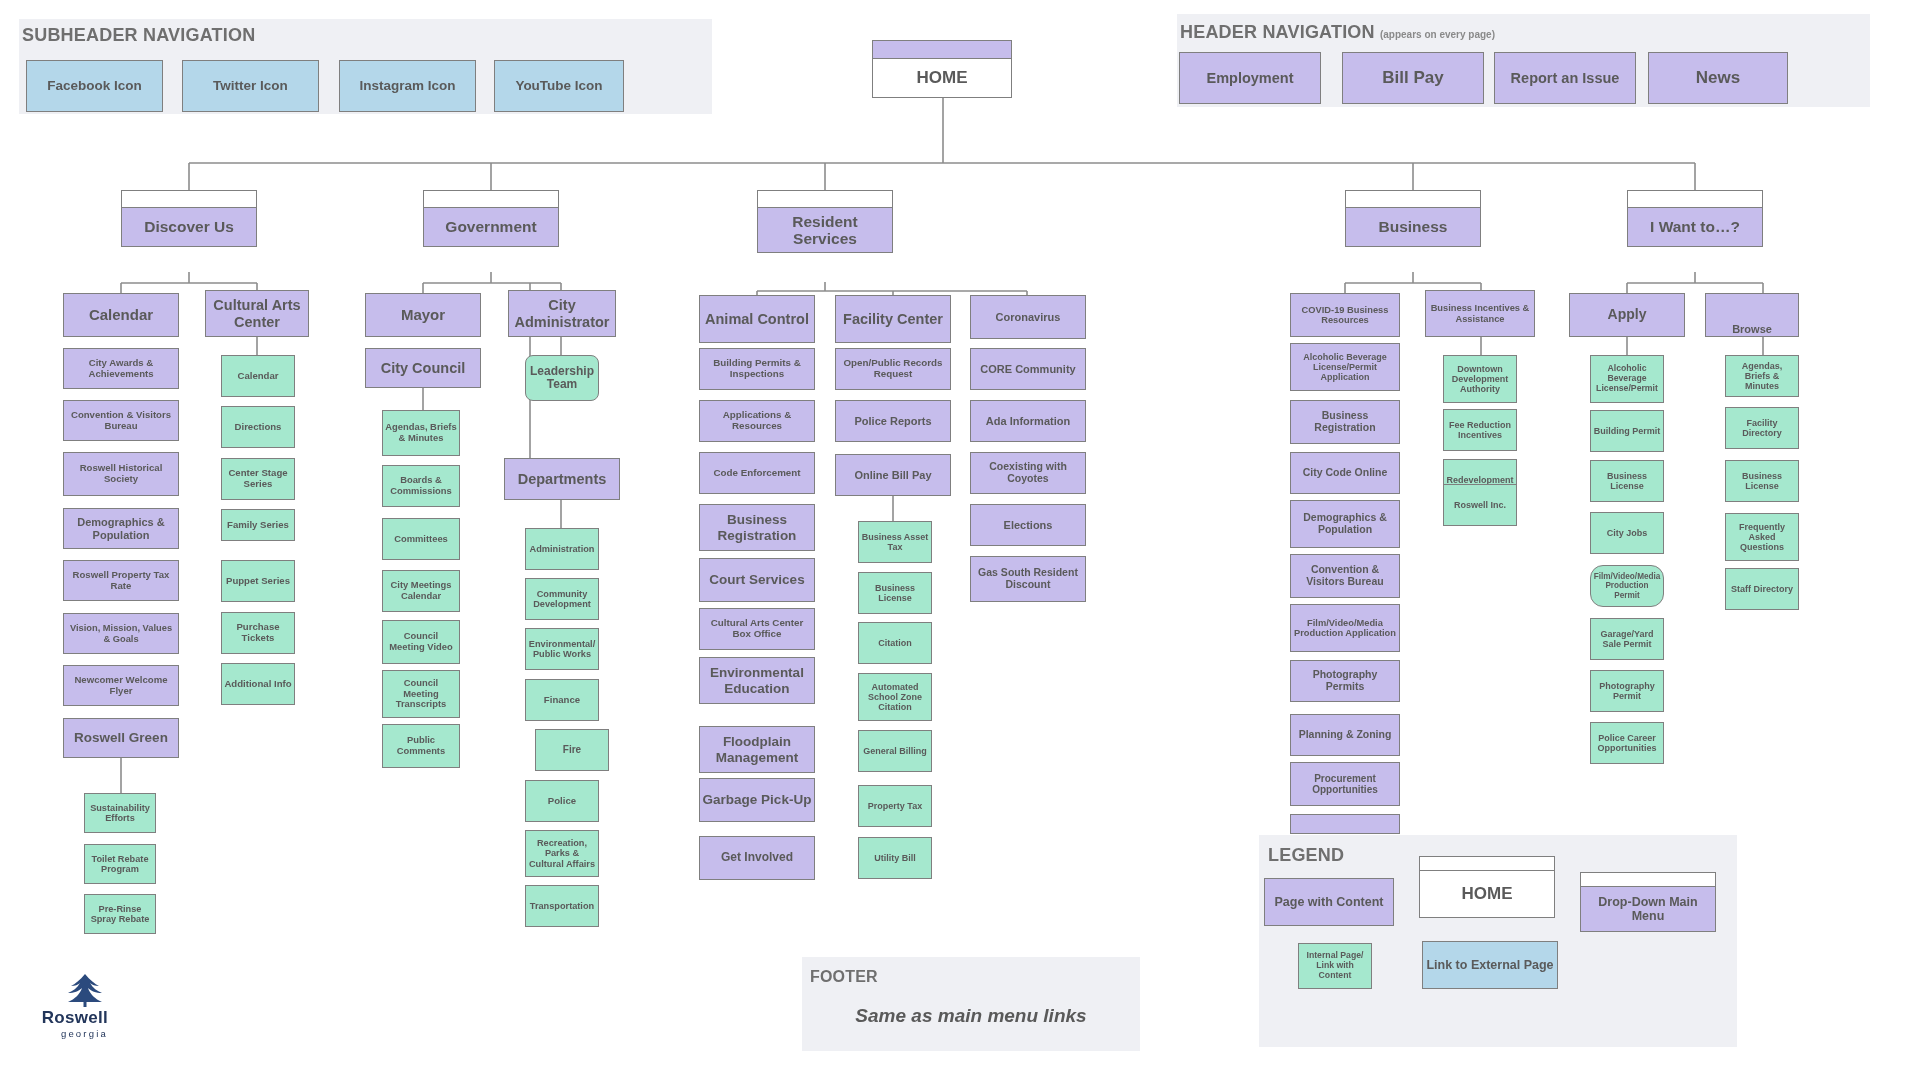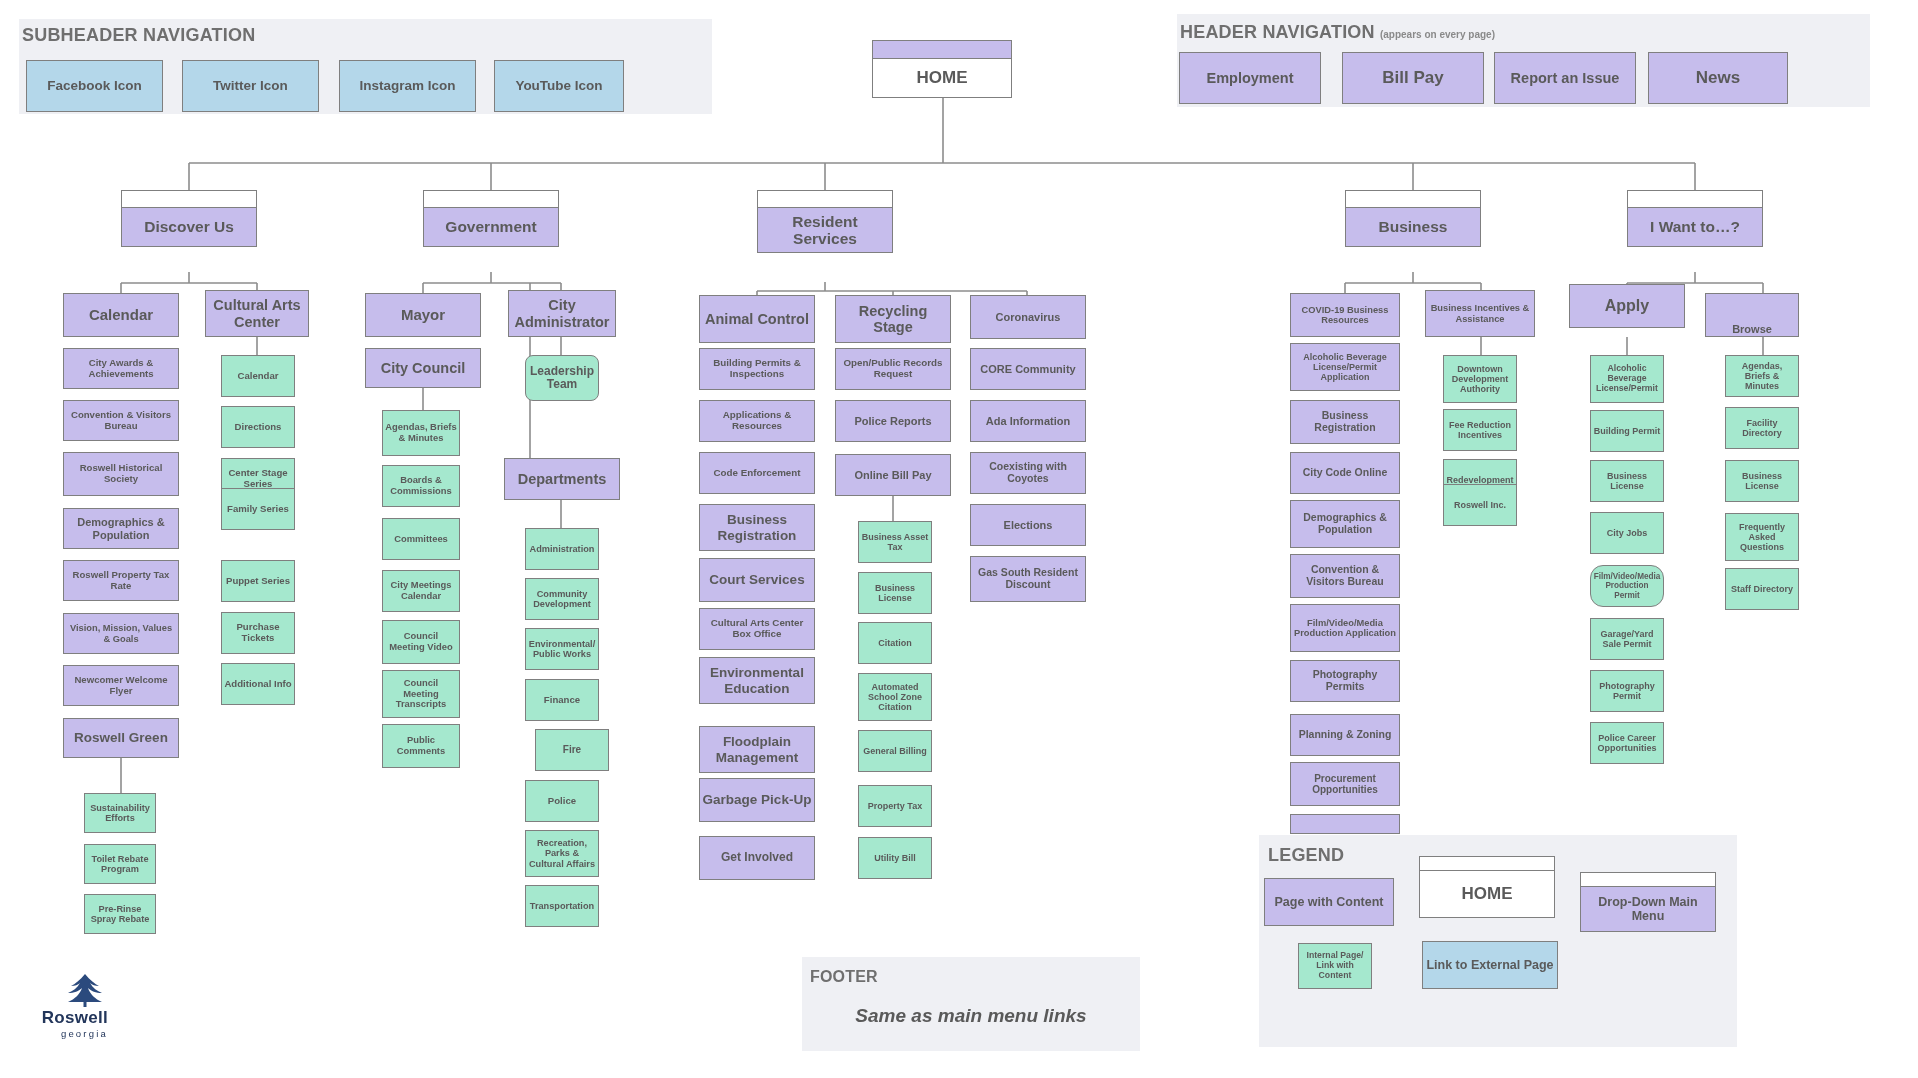--- a/index.html
+++ b/index.html
@@ -248,21 +248,21 @@
 
   <div class="node green" style="left:221px; top:355px; width:74px; height:42px; font-size:9.6px;">
     <span>Calendar</span>
     </div>
   <div class="node green" style="left:221px; top:406px; width:74px; height:42px; font-size:9.6px;">
     <span>Directions</span>
     </div>
   <div class="node green" style="left:221px; top:458px; width:74px; height:42px; font-size:9.6px;">
     <span>Center Stage Series</span>
     </div>
-  <div class="node green" style="left:221px; top:488px; width:74px; height:42px; font-size:9.6px;">
+  <div class="node green" style="left:221px; top:509px; width:74px; height:32px; font-size:9.6px;">
     <span>Family Series</span>
     </div>
   <div class="node green" style="left:221px; top:560px; width:74px; height:42px; font-size:9.6px;">
     <span>Puppet Series</span>
     </div>
   <div class="node green" style="left:221px; top:612px; width:74px; height:42px; font-size:9.6px;">
     <span>Purchase Tickets</span>
     </div>
   <div class="node green" style="left:221px; top:663px; width:74px; height:42px; font-size:9.6px;">
     <span>Additional Info</span>
@@ -370,21 +370,21 @@
     <span>Floodplain Management</span>
     </div>
   <div class="node purple" style="left:699px; top:778px; width:116px; height:44px; font-size:13.5px;">
     <span>Garbage Pick-Up</span>
     </div>
   <div class="node purple" style="left:699px; top:836px; width:116px; height:44px; font-size:12px;">
     <span>Get Involved</span>
     </div>
 
   <div class="node purple" style="left:835px; top:295px; width:116px; height:48px; font-size:14.5px;">
-    <span>Recycling Stage</span>
+    <span>Facility Center</span>
     </div>
   <div class="node purple" style="left:835px; top:348px; width:116px; height:42px; font-size:9.8px;">
     <span>Open/Public Records Request</span>
     </div>
   <div class="node purple" style="left:835px; top:400px; width:116px; height:42px; font-size:11px;">
     <span>Police Reports</span>
     </div>
   <div class="node purple" style="left:835px; top:454px; width:116px; height:42px; font-size:11px;">
     <span>Online Bill Pay</span>
     </div>
@@ -480,21 +480,21 @@
     </div>
   <div class="node green" style="left:1443px; top:484px; width:74px; height:42px; font-size:9px;">
     <span>Roswell Inc.</span>
     </div>
 
   <div class="whitecap" style="left:1627px; top:190px; width:136px; height:17px;"></div>
   <div class="node purple" style="left:1627px; top:207px; width:136px; height:40px; font-size:15.5px;">
     <span>I Want to…?</span>
   </div>
 
-  <div class="node purple" style="left:1569px; top:284px; width:116px; height:44px; font-size:16px;">
+  <div class="node purple" style="left:1569px; top:293px; width:116px; height:44px; font-size:14px;">
     <span>Apply</span>
     </div>
   <div class="node green" style="left:1590px; top:355px; width:74px; height:48px; font-size:8.7px;">
     <span>Alcoholic Beverage License/Permit</span>
     </div>
   <div class="node green" style="left:1590px; top:410px; width:74px; height:42px; font-size:9px;">
     <span>Building Permit</span>
     </div>
   <div class="node green" style="left:1590px; top:460px; width:74px; height:42px; font-size:9px;">
     <span>Business License</span>

